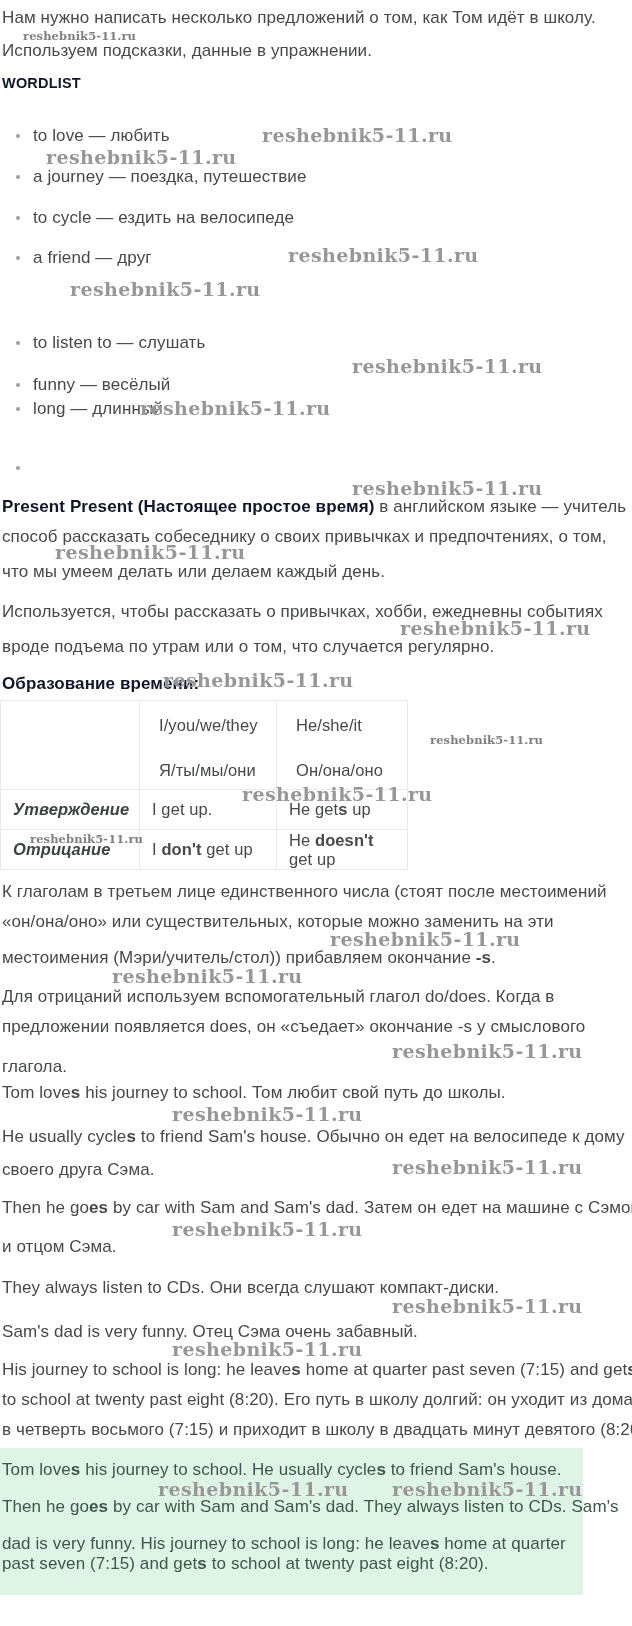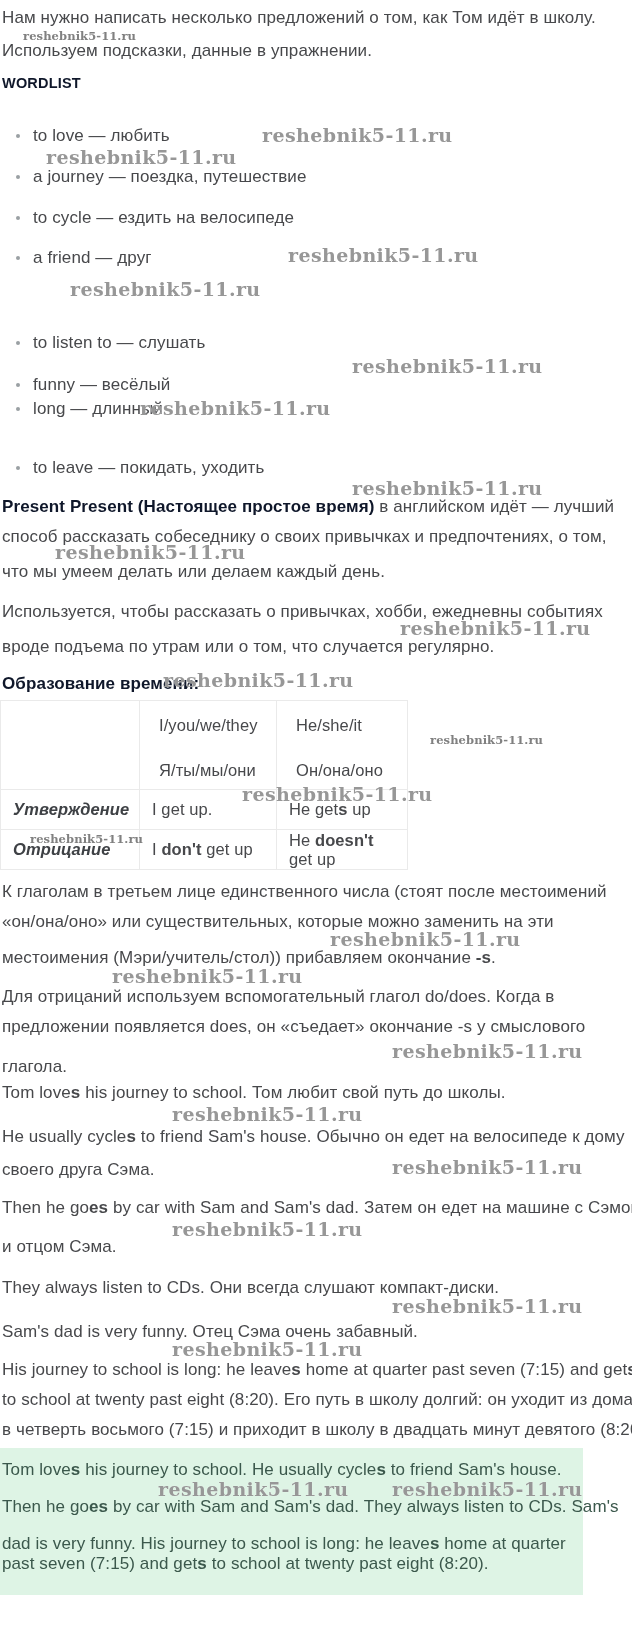--- a/index.html
+++ b/index.html
@@ -44,23 +44,23 @@
 
   <div class="ln head wordlist-title" style="top:73px">WORDLIST</div>
 
   <div class="ln bullet" style="top:126px"><span class="dot"></span><span>to love — любить</span></div>
   <div class="ln bullet" style="top:167px"><span class="dot"></span><span>a journey — поездка, путешествие</span></div>
   <div class="ln bullet" style="top:208px"><span class="dot"></span><span>to cycle — ездить на велосипеде</span></div>
   <div class="ln bullet" style="top:248px"><span class="dot"></span><span>a friend — друг</span></div>
   <div class="ln bullet" style="top:333px"><span class="dot"></span><span>to listen to — слушать</span></div>
   <div class="ln bullet" style="top:375px"><span class="dot"></span><span>funny — весёлый</span></div>
   <div class="ln bullet" style="top:399px"><span class="dot"></span><span>long — длинный</span></div>
-  <div class="ln bullet" style="top:458px"><span class="dot"></span><span>to leave — покидать, уходить</span></div>
+  <div class="ln bullet" style="top:458px"><span class="dot"></span></div>
 
-  <div class="ln" style="top:497px"><b class="head">Present Present (Настоящее простое время)</b><span> в английском идёт — лучший</span></div>
+  <div class="ln" style="top:497px"><b class="head">Present Present (Настоящее простое время)</b><span> в английском языке — учитель</span></div>
   <div class="ln" style="top:527px">способ рассказать собеседнику о своих привычках и предпочтениях, о том,</div>
   <div class="ln" style="top:562px">что мы умеем делать или делаем каждый день.</div>
 
   <div class="ln" style="top:602px">Используется, чтобы рассказать о привычках, хобби, ежедневны событиях</div>
   <div class="ln" style="top:637px">вроде подъема по утрам или о том, что случается регулярно.</div>
 
   <div class="ln head" style="top:674px">Образование времени:</div>
 
   <table class="grammar-table">
     <colgroup>

